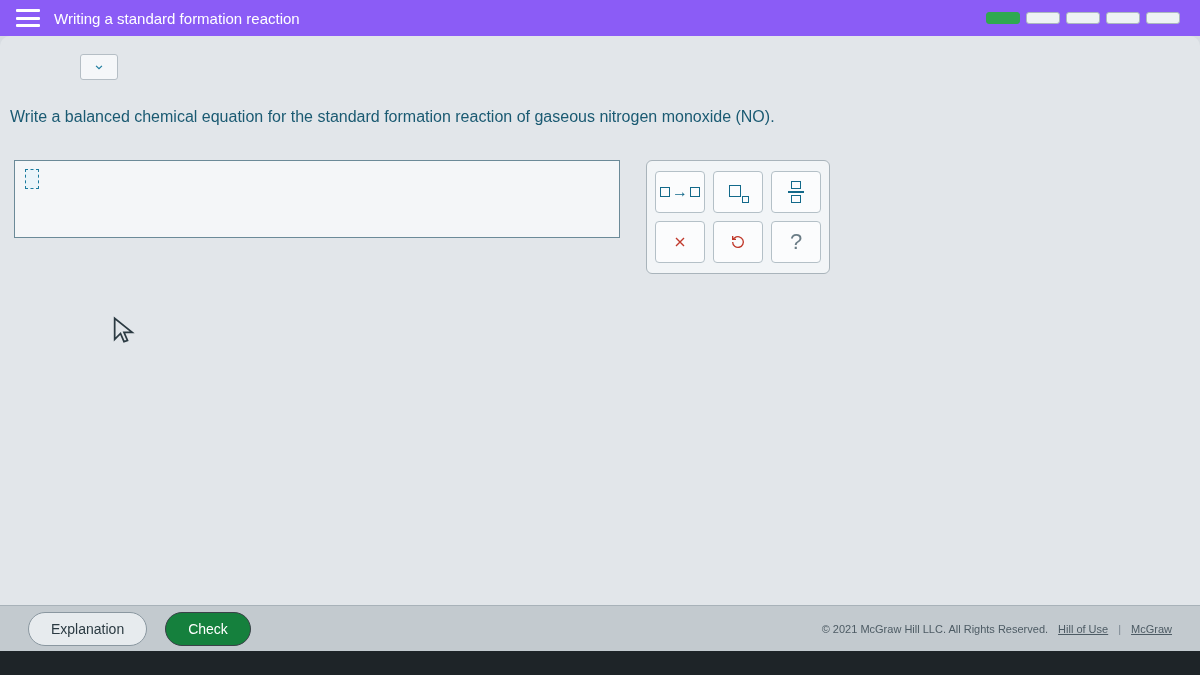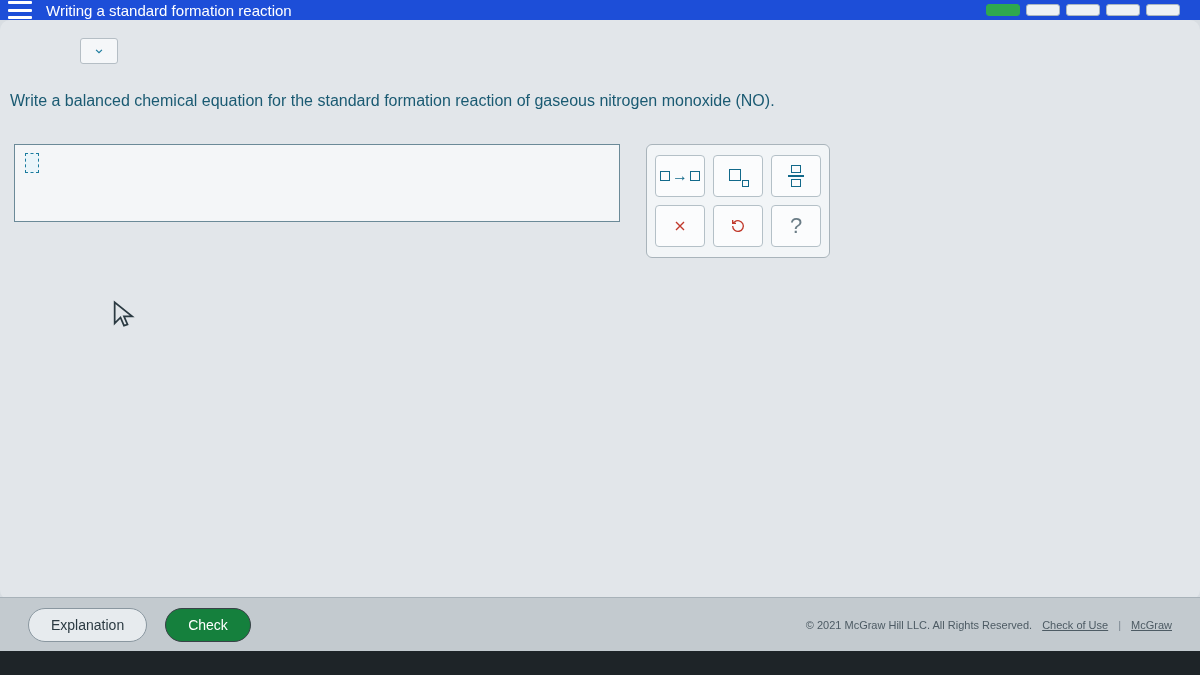--- a/index.html
+++ b/index.html
@@ -7,24 +7,24 @@
     width: 1200px;
     height: 675px;
     font-family: Arial, Helvetica, sans-serif;
     background: #d8dde2;
     overflow: hidden;
     position: relative;
   }
   .header {
     display: flex;
     align-items: center;
-    background: #1d4ed8;
+    background: #8b5cf6;
     color: #fff;
-    height: 20px;
-    padding: 0 8px;
+    height: 36px;
+    padding: 0 16px;
     position: relative;
   }
   .hamburger {
     width: 24px;
     height: 18px;
     display: flex;
     flex-direction: column;
     justify-content: space-between;
     margin-right: 14px;
     cursor: pointer;
@@ -142,21 +142,21 @@
   .tool-frac .fb { width:10px; height:8px; border:1.5px solid #12698a; }
   .tool-frac .line { width: 16px; height:1.5px; background:#12698a; }
   .tool-btn.qmark { color:#6a7c86; font-size:22px; font-weight:400; }
   .tool-btn.redo svg, .tool-btn.close svg { width:16px; height:16px; }
 
   .footer {
     position: absolute;
     left: 0;
     right: 0;
     bottom: 24px;
-    height: 54px;
+    height: 46px;
     background: #c3cacf;
     border-top: 1px solid #a8b2b9;
     display: flex;
     align-items: center;
     padding: 0 28px;
   }
   .pill-btn {
     border: 1px solid #8a97a0;
     background: #e7ebee;
     color: #2b3a42;
@@ -273,19 +273,19 @@
     <path d="M4 2l0 18 5-5 3 7 3-1-3-7 7 0z" fill="none" stroke="#2b3a42" stroke-width="1.5"></path>
   </svg>
 
 </div>
 
 <div class="footer">
   <button class="pill-btn">Explanation</button>
   <button class="pill-btn primary">Check</button>
   <div class="copyright">
     <span>© 2021 McGraw Hill LLC. All Rights Reserved.</span>
-    <a>Check of Use</a>
+    <a>Hill of Use</a>
     <span class="sep">|</span>
     <a>McGraw</a>
   </div>
 </div>
 
 <div class="taskbar"></div>
 
 </body></html>

